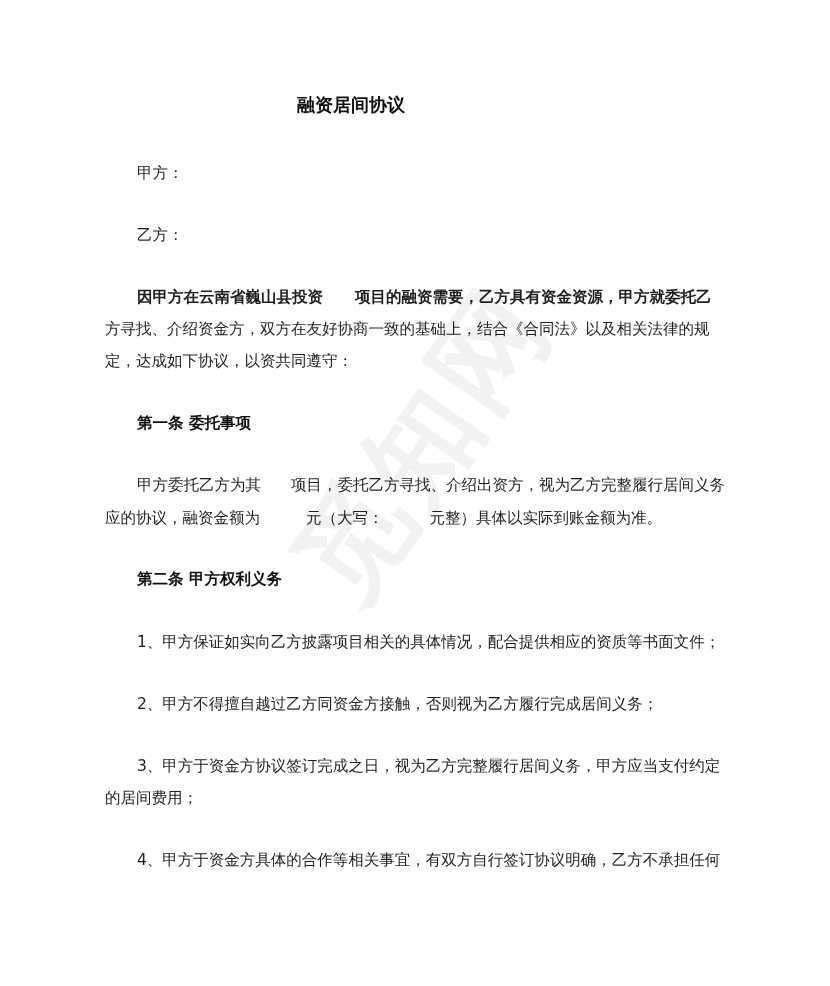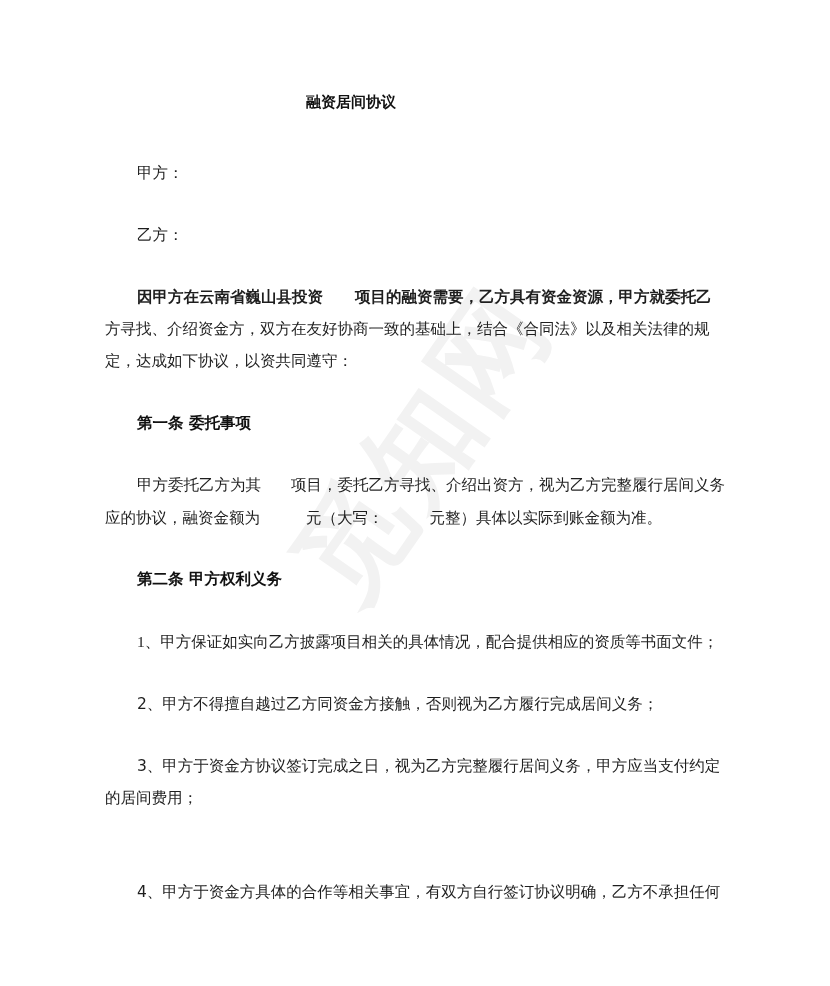--- a/index.html
+++ b/index.html
@@ -45,21 +45,21 @@
     white-space: nowrap;
     z-index: 1;
   }
   .indent { left: 137px; width: 590px; }
   .title {
     position: absolute;
     left: 0;
     width: 702px;
     top: 93px;
     text-align: center;
-    font-size: 15px;
+    font-size: 18px;
     font-weight: bold;
     color: #111;
     z-index: 1;
   }
   .heading {
     font-weight: bold;
     color: #111;
   }
   .gap { display: inline-block; }
 </style>
@@ -86,22 +86,22 @@
 
   <div class="line indent" style="top:475px;">
     <span>甲方委托乙方为其</span><span class="gap" style="width:30px;"></span><span>项目，委托乙方寻找、介绍出资方，视为乙方完整履行居间义务</span>
   </div>
   <div class="line" style="top:508px;">
     <span>应的协议，融资金额为</span><span class="gap" style="width:46px;"></span><span>元（大写：</span><span class="gap" style="width:46px;"></span><span>元整）具体以实际到账金额为准。</span>
   </div>
 
   <div class="line indent heading" style="top:569px;">第二条  甲方权利义务</div>
 
-  <div class="line indent" style="top:632px;font-family:Liberation Serif, serif;">1、甲方保证如实向乙方披露项目相关的具体情况，配合提供相应的资质等书面文件；</div>
+  <div class="line indent" style="top:632px;">1、甲方保证如实向乙方披露项目相关的具体情况，配合提供相应的资质等书面文件；</div>
 
   <div class="line indent" style="top:694px;">2、甲方不得擅自越过乙方同资金方接触，否则视为乙方履行完成居间义务；</div>
 
   <div class="line indent" style="top:756px;">3、甲方于资金方协议签订完成之日，视为乙方完整履行居间义务，甲方应当支付约定</div>
   <div class="line" style="top:788px;">的居间费用；</div>
 
-  <div class="line indent" style="top:850px;margin-top:32px;">4、甲方于资金方具体的合作等相关事宜，有双方自行签订协议明确，乙方不承担任何</div>
+  <div class="line indent" style="top:850px;">4、甲方于资金方具体的合作等相关事宜，有双方自行签订协议明确，乙方不承担任何</div>
 
 </div>
 
 </body></html>

